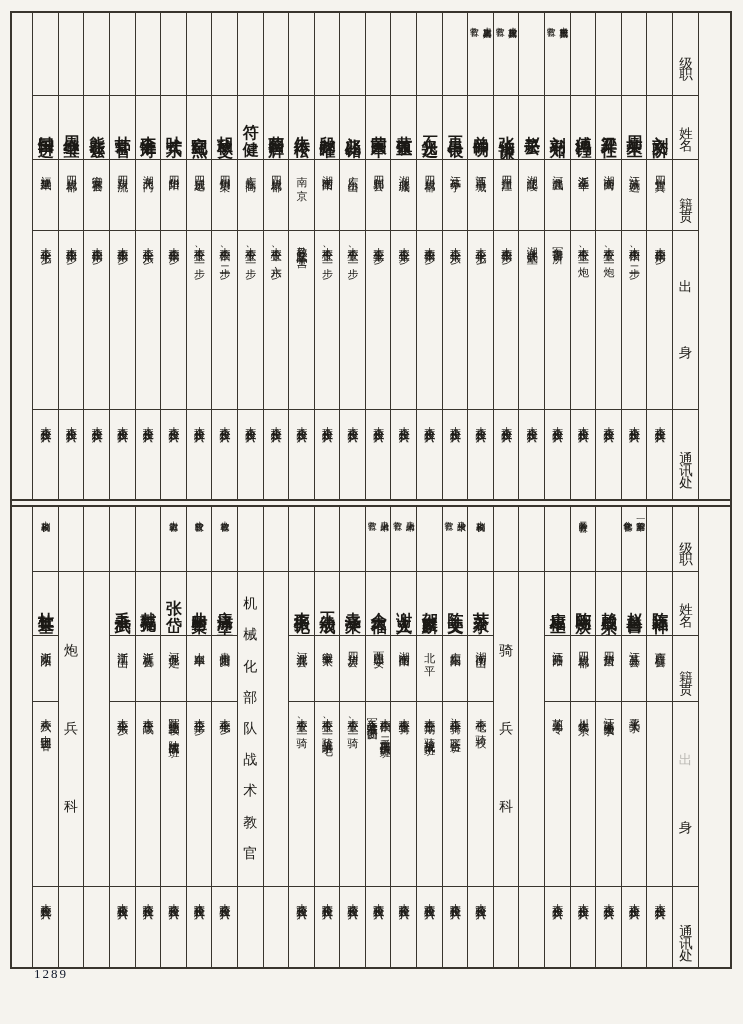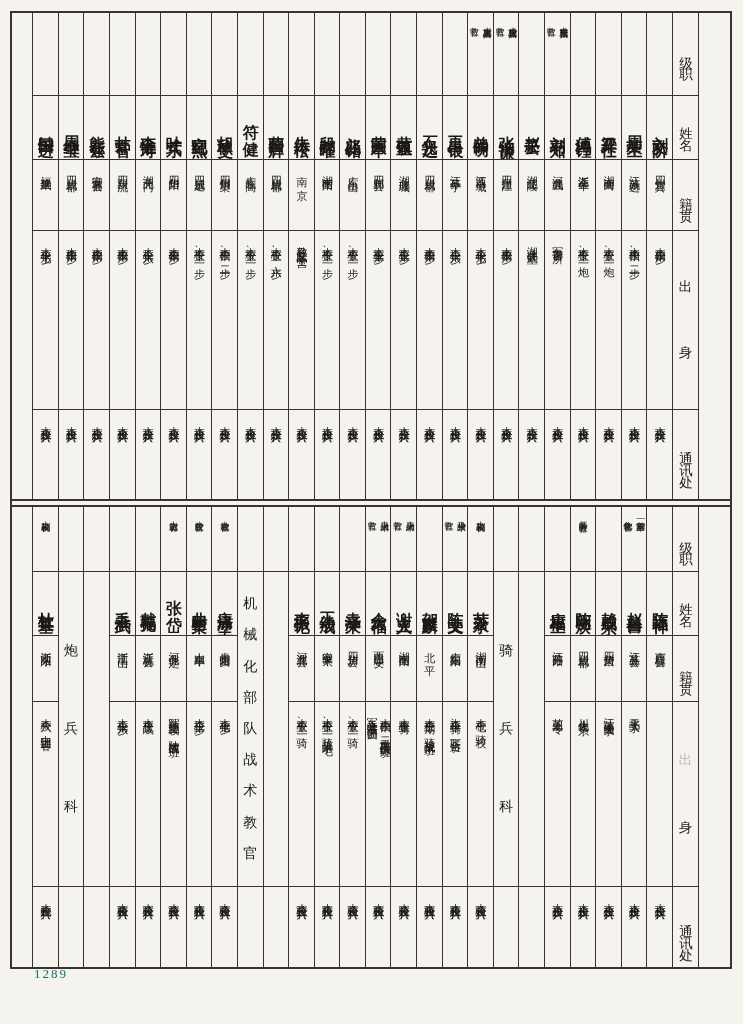--- a/index.html
+++ b/index.html
@@ -74,21 +74,21 @@
   .sch{font-size:14px;letter-spacing:0;}
 
   .hcell{align-items:center;justify-content:center;}
   .hv{font-size:13.5px;letter-spacing:12px;font-weight:500;}
   .hcell.cell-origin{flex-direction:column;align-items:center;justify-content:space-evenly;padding-top:0;}
   .hch{font-size:13.5px;font-weight:500;}
   .faded{opacity:.28;filter:blur(.4px);}
 
   .page-num{
     position:absolute;left:34px;top:966px;
-    font-size:13px;letter-spacing:2px;color:#0f766e;
+    font-size:13px;letter-spacing:2px;color:#0f172a;
   }
 </style>
 </head>
 <body>
 
 <div class="sheet">
   <div class="frame"></div>
   <div class="band band-upper" id="band0">
       <div class="col header-col">
         <div class="cell hcell cell-rank">

